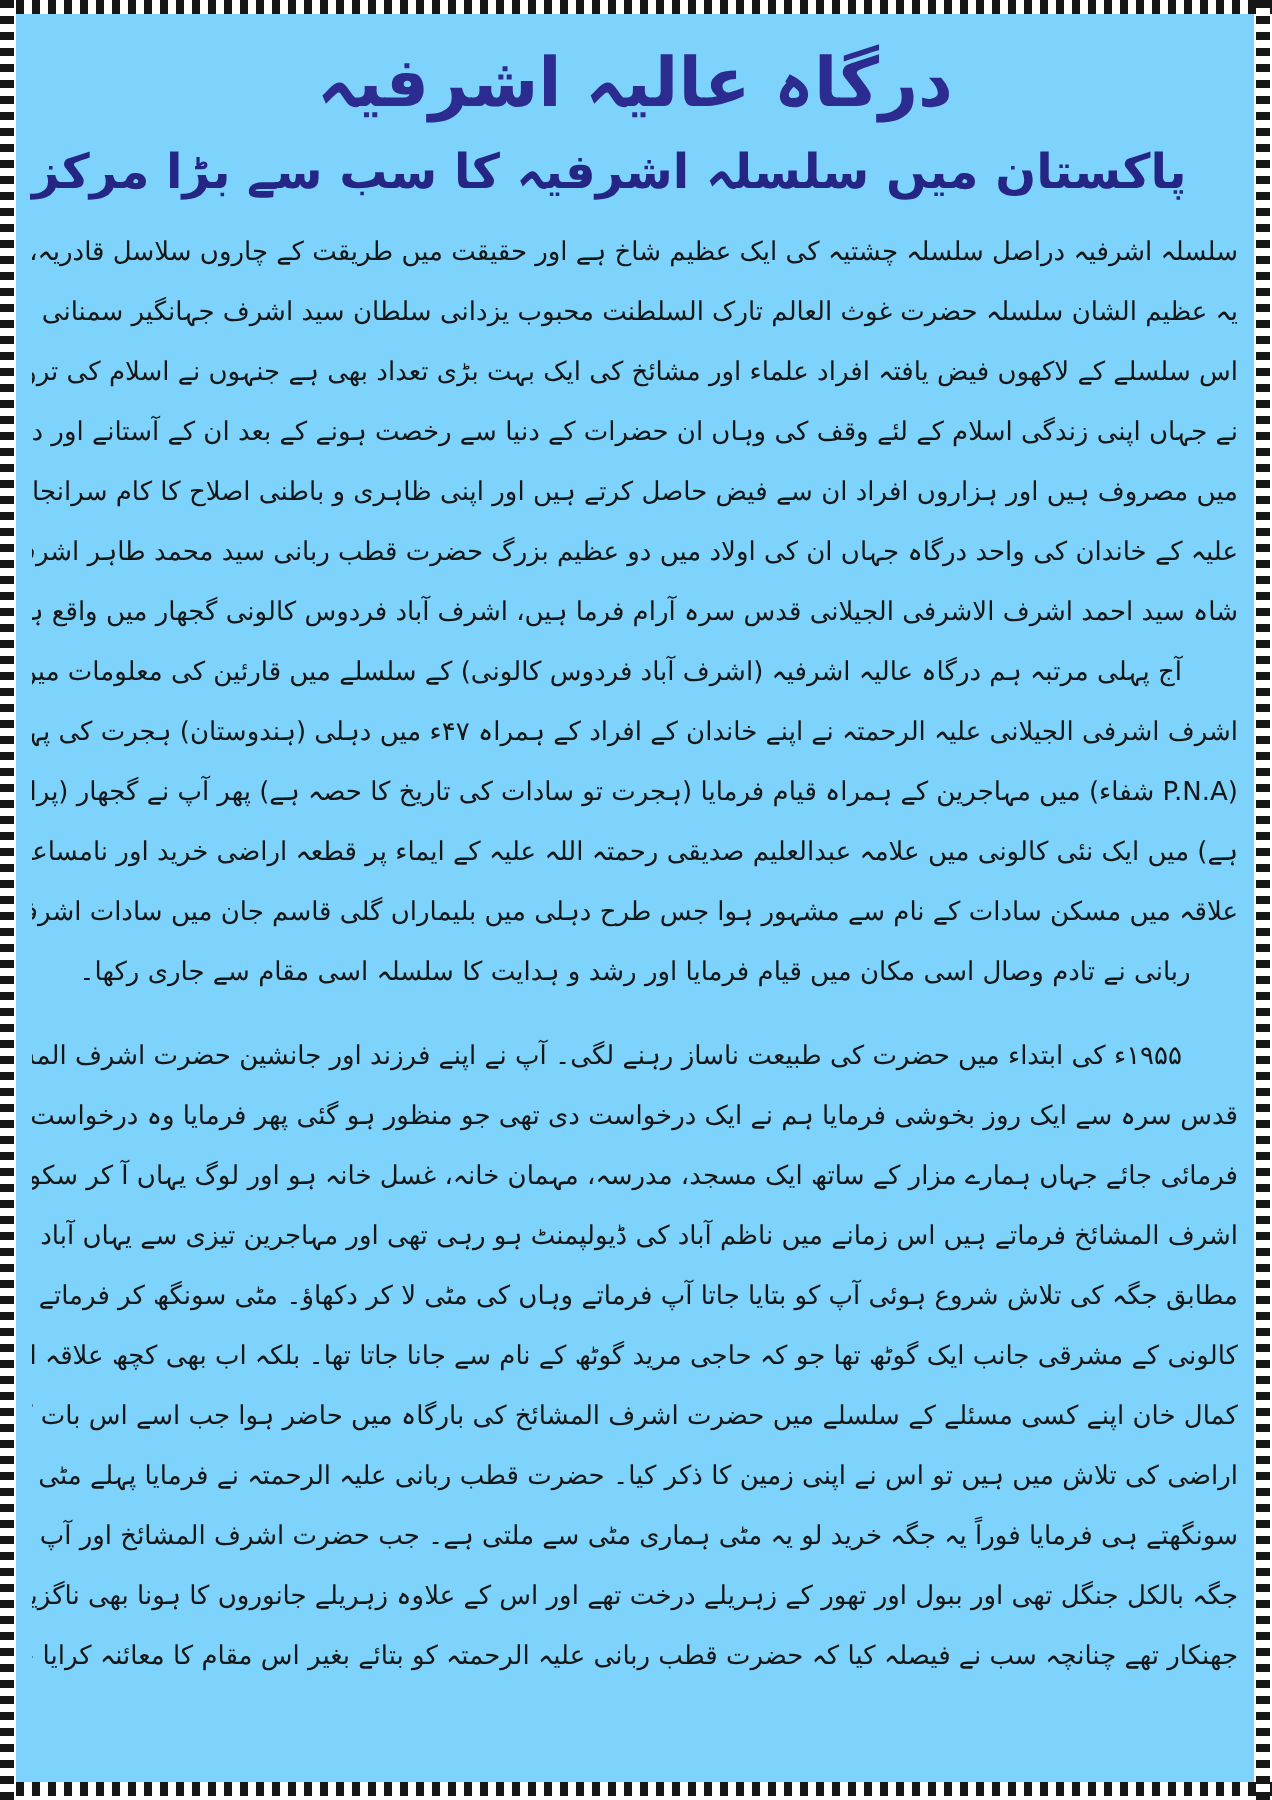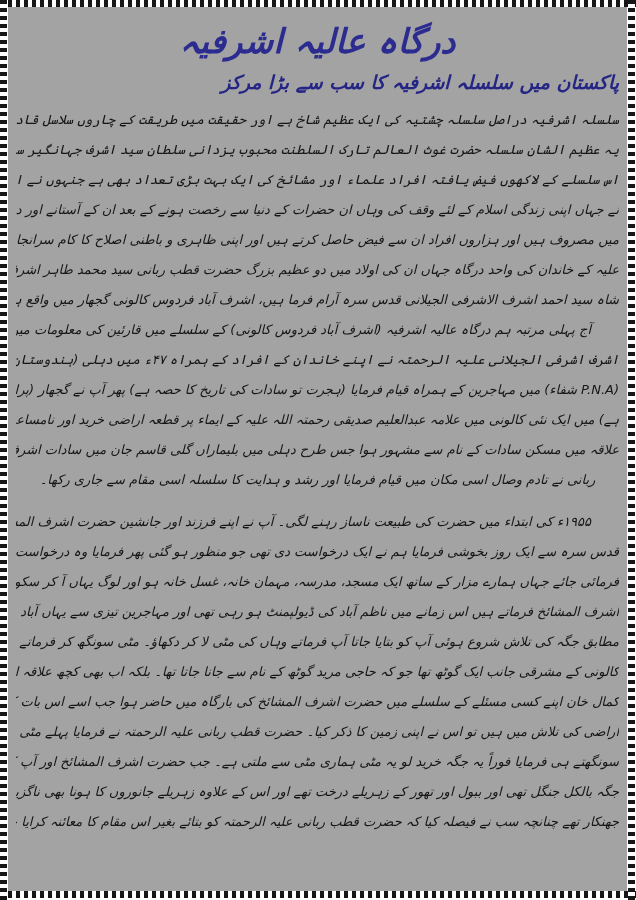--- a/index.html
+++ b/index.html
@@ -19,39 +19,38 @@
   .stitch-h.bottom{bottom:2px;}
   .stitch-v{
     position:absolute;top:0;width:7px;height:900px;
     background:repeating-linear-gradient(180deg,#161616 0 4px,#ffffff 4px 8px);
   }
   .stitch-v.left{left:0;}
   .stitch-v.right{right:1px;}
 
   .content{
     position:absolute;top:7px;left:8px;right:9px;bottom:9px;
-    background:#a3a3a3;
+    background:#7dd3fc;
     padding:8px 8px 0 8px;
     box-sizing:border-box;
-    font-style:italic;
   }
   .title{
     margin:6px 0 0 0;
     text-align:center;
     direction:rtl;
     font-size:34px;
     font-weight:bold;
     color:#2b2b90;
     letter-spacing:1px;
   }
   .subtitle{
     margin-top:10px;
-    text-align:right;
+    text-align:left;
     direction:rtl;
-    font-size:19px;
+    font-size:24px;
     font-weight:bold;
     color:#252585;
   }
   .body-text{
     margin-top:12px;
     direction:rtl;
     color:#161616;
     font-size:13px;
   }
   .bline{

